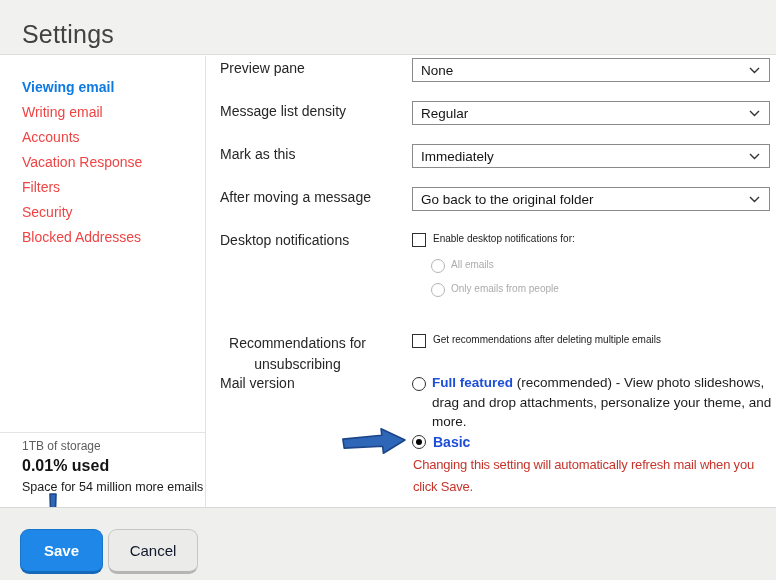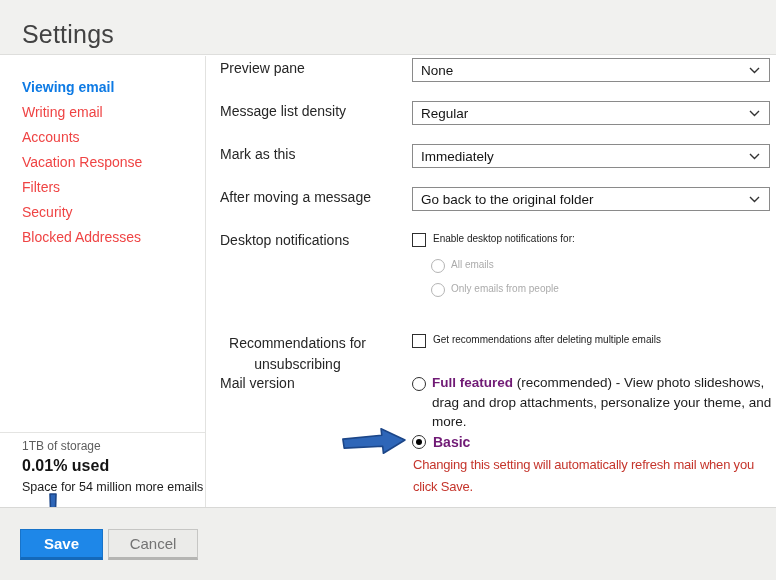--- a/index.html
+++ b/index.html
@@ -33,30 +33,30 @@
   .storage-capacity { position:absolute; left:22px; top:439px; font-size:12px; color:#5d5d5d; }
   .storage-used { position:absolute; left:22px; top:457px; font-size:16px; font-weight:bold; color:#141414; }
   .storage-space { position:absolute; left:22px; top:480px; font-size:12.5px; color:#1c1c1c; }
 
   
   .footer {
     position:absolute; left:0; top:507px; width:776px; height:73px;
     background:#efefed; border-top:1px solid #d8d8d6;
   }
   .btn {
-    position:absolute; top:529px; height:31px; font-size:15px;
+    position:absolute; top:529px; height:45px; font-size:15px;
     display:flex; align-items:center; justify-content:center;
-    border-radius:0; cursor:pointer;
+    border-radius:9px; cursor:pointer;
   }
   .btn-save {
     left:20px; width:83px; background:#1e87e8; color:#fff; font-weight:bold;
     border:1px solid #1873c9; border-bottom:3px solid #1469ba;
   }
   .btn-cancel {
-    left:108px; width:90px; background:#ebebe9; color:#737373;
+    left:108px; width:90px; background:#ebebe9; color:#0f172a;
     border:1px solid #c6c6c4; border-bottom:3px solid #b5b5b3;
   }
 
   
   .row-label { position:absolute; font-size:14px; color:#262626;text-align:center; }
 
   
   .dropdown {
     position:absolute; left:412px; width:358px; height:24px; background:#fff;
     border:1px solid #8a8a8a; cursor:pointer;
@@ -76,21 +76,21 @@
   }
   .radio.disabled { border-color:#b4b4b4; cursor:default; }
   .radio.selected::after {
     content:""; position:absolute; left:3px; top:3px; width:6px; height:6px;
     border-radius:50%; background:#000;
   }
   .ctrl-label { position:absolute; font-size:10px; color:#1c1c1c; white-space:nowrap; }
   .ctrl-label.disabled { color:#ababab; }
 
   .mv-block { position:absolute; left:432px; top:373px; width:352px; font-size:13.5px; line-height:19.5px; color:#1c1c1c; }
-  .bold { font-weight:bold; color:#701a75; }
+  .bold { font-weight:bold; color:#1d4ed8; }
   .warning-text {
     position:absolute; left:413px; top:454px; width:360px;
     font-size:13px; letter-spacing:-0.2px; line-height:22px; color:#c5352c;
   }
 
   .annot { position:absolute; pointer-events:none; }
 </style>
 </head>
 <body>
 

